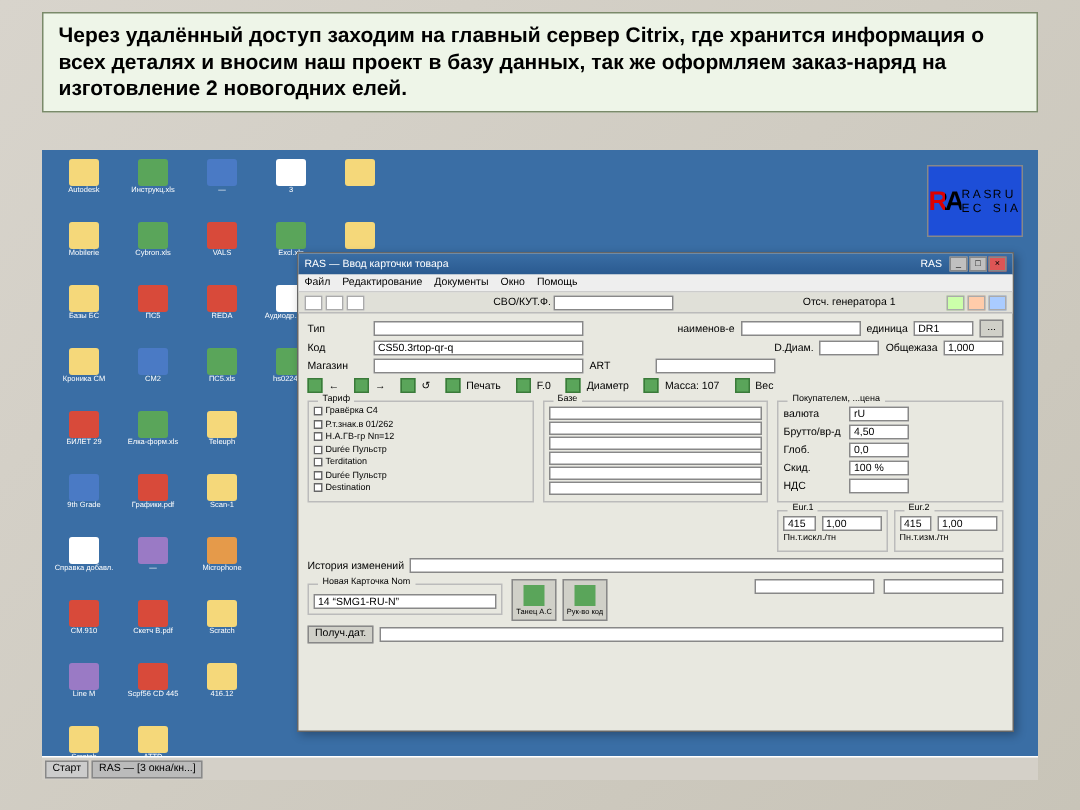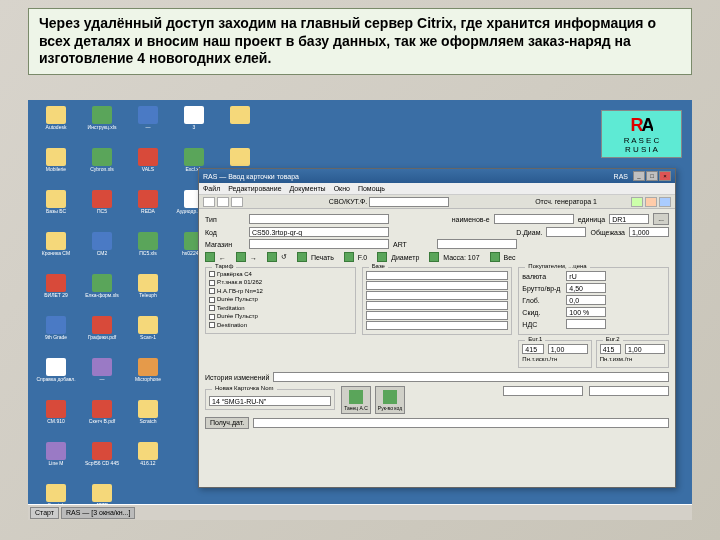--- a/index.html
+++ b/index.html
@@ -65,26 +65,26 @@
   .c-doc { background: #4a7ac5; }
   .c-xls { background: #5aa55a; }
   .c-app { background: #9a7ac5; }
   .c-white { background: #fff; }
   .c-orange { background: #e59a4a; }
 
   .logo-box {
     position: absolute;
     top: 10px;
     right: 10px;
-    width: 81px;
+    width: 64px;
     height: 48px;
-    background: #5eead4;
+    background: #1d4ed8;
     border: 1px solid #888;
     display: flex;
-    flex-direction: column;
+    flex-direction: row;
     align-items: center;
     justify-content: center;
     font-size: 8px;
     color: #000;
   }
   .logo-box .ra {
     font-size: 18px;
     font-weight: bold;
     background: linear-gradient(90deg,#d00 50%,#000 50%);
     -webkit-background-clip: text;
@@ -275,21 +275,21 @@
     height: 12px;
     line-height: 10px;
     max-width: 90px;
     overflow: hidden;
   }
 </style>
 </head>
 <body>
 
 <div class="caption-box">
-  <span>Через удалённый доступ заходим на главный сервер Citrix, где хранится информация о всех деталях и вносим наш проект в базу данных, так же оформляем заказ-наряд на изготовление 4 новогодних елей.</span>
+  <span>Через удалённый доступ заходим на главный сервер Citrix, где хранится информация о всех деталях и вносим наш проект в базу данных, так же оформляем заказ-наряд на изготовление 2 новогодних елей.</span>
 </div>
 
 <div class="desktop">
 
   <div class="icons-grid" id="icons">
       <div class="dicon">
         <div class="box c-folder"></div>
         <div>Autodesk</div>
       </div>
       <div class="dicon">

